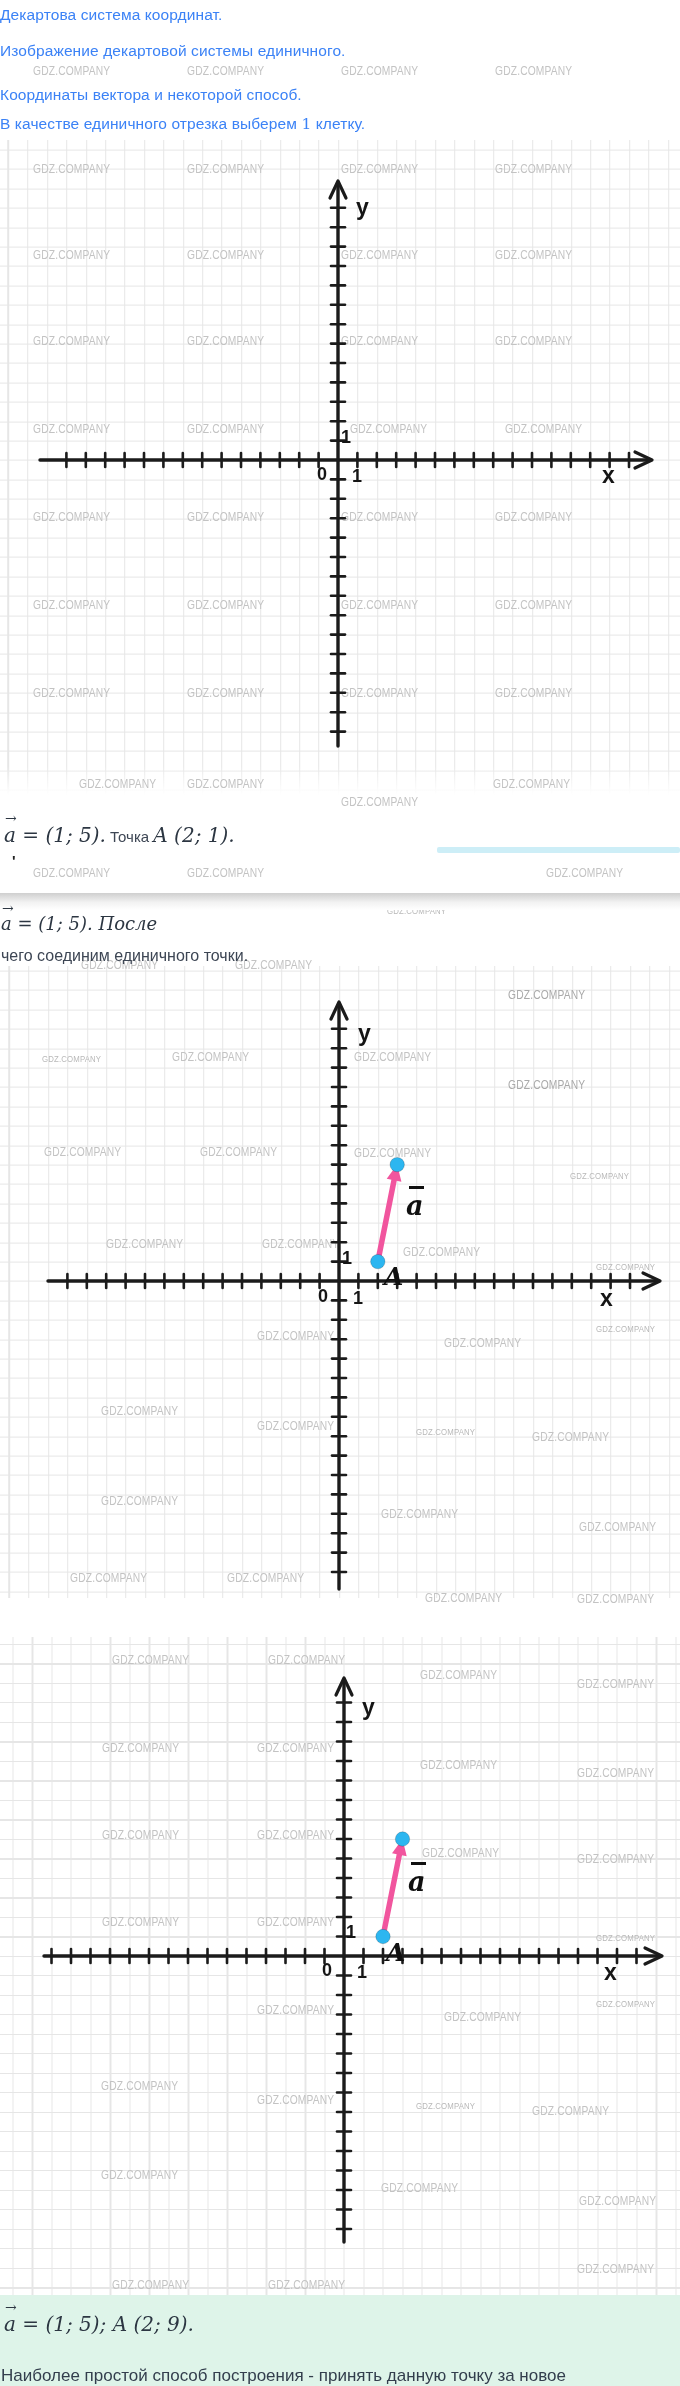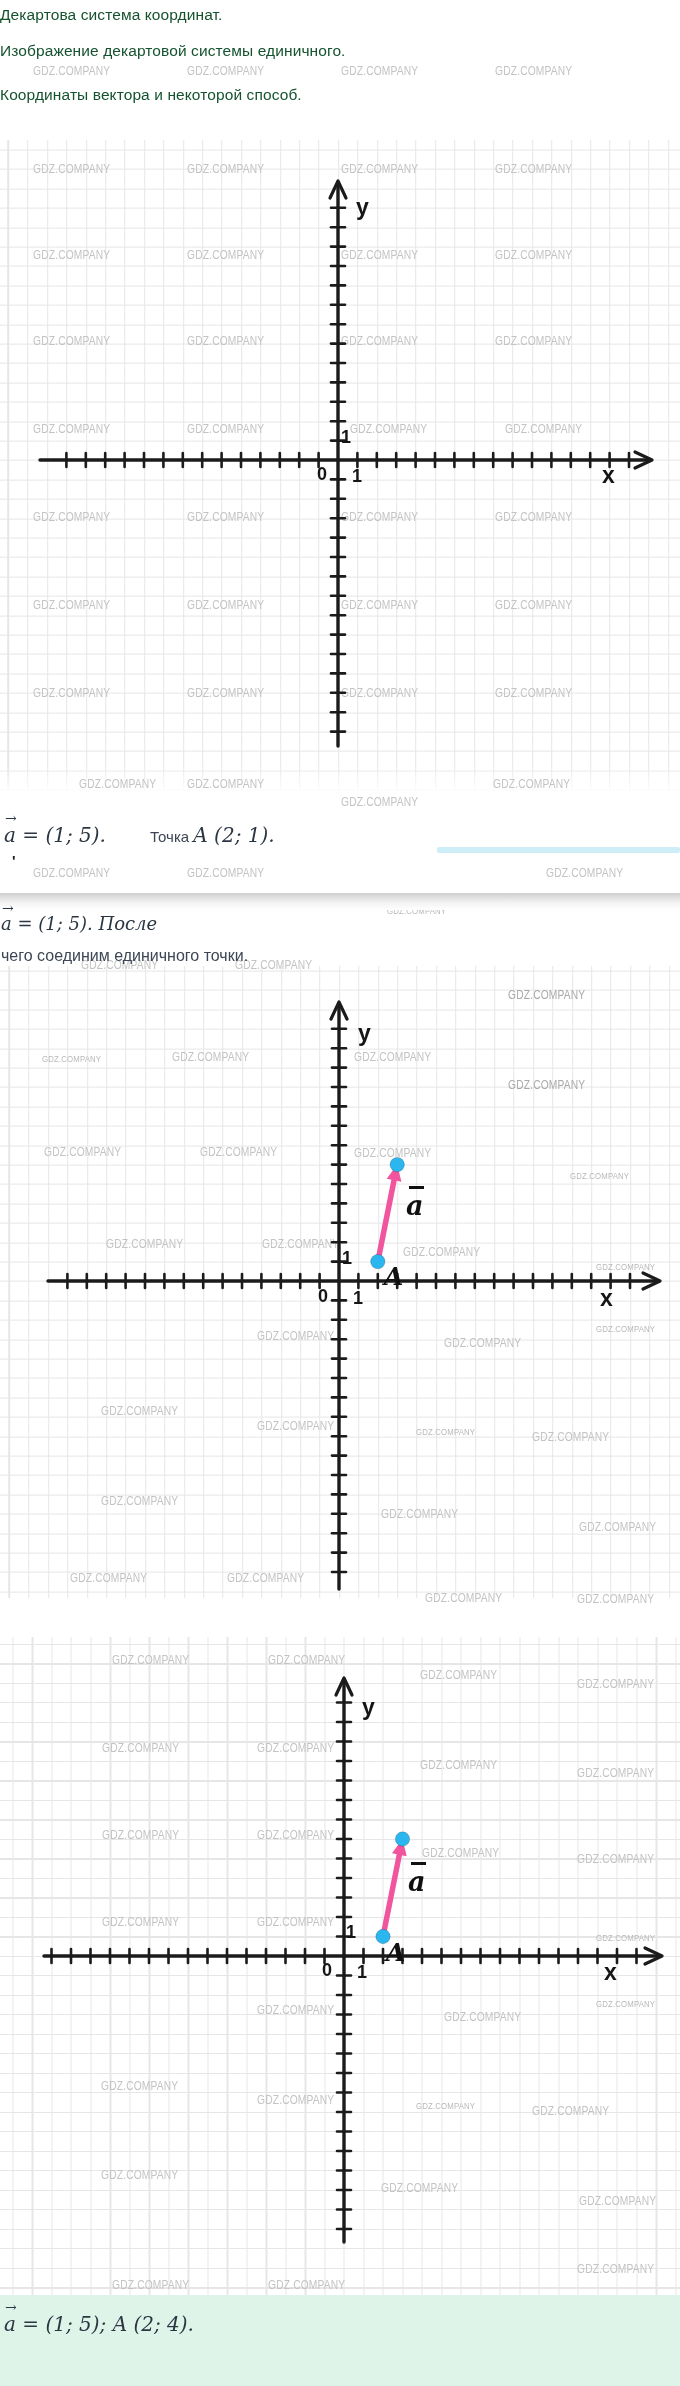--- a/index.html
+++ b/index.html
@@ -1,56 +1,57 @@
 <!DOCTYPE html>
 <html><head>
 <meta charset="utf-8">
 <style>
   html,body{margin:0;padding:0;background:#ffffff;}
   #page{position:relative;width:680px;height:2386px;background:#ffffff;overflow:hidden;
         font-family:"Liberation Sans",sans-serif;}
-  .hline{position:absolute;left:0;color:#14532d;font-size:15.5px;font-weight:500;
+  .hline{position:absolute;left:0;color:#3b82f6;font-size:15.5px;font-weight:500;
          letter-spacing:.1px;white-space:nowrap;}
   .sansnum{font-family:"DejaVu Serif",serif;}
   .grid{position:absolute;left:0;width:680px;}
   .fade{position:absolute;left:0;width:680px;background:linear-gradient(rgba(255,255,255,0),#ffffff 80%);}
   .wm{position:absolute;color:#c3c3c3;font-size:12.5px;font-weight:400;letter-spacing:.2px;
       transform:scaleX(.82);transform-origin:left top;white-space:nowrap;}
   .wm.v1{color:#a9a9a9;}
   .wm.v2{font-size:9.5px;color:#b9b9b9;}
   .ax-letter{position:absolute;font-size:23px;font-weight:700;color:#151515;line-height:1;}
   .ax-num{position:absolute;font-size:18px;font-weight:700;color:#151515;line-height:1;}
   .pt-label{position:absolute;font-family:"DejaVu Serif",serif;font-style:italic;font-weight:700;
             font-size:25px;color:#101010;line-height:1;}
   .vec-label{position:absolute;font-family:"DejaVu Serif",serif;font-style:italic;font-weight:700;
              font-size:27px;color:#101010;line-height:1;}
   .vec-label .bar{position:absolute;top:-6px;left:3px;width:15px;height:3px;background:#101010;}
   .math{font-family:"DejaVu Serif",serif;font-style:italic;font-size:20px;color:#2c3642;}
   .mathline{position:absolute;left:4px;white-space:nowrap;}
   .ivec{position:relative;display:inline-block;font-family:"DejaVu Serif",serif;font-style:italic;}
   .ivec .arr{position:absolute;top:-13px;left:1px;font-size:14px;font-style:normal;color:#2c3642;}
-  .word{font-size:15px;font-weight:500;color:#3d4654;font-style:normal;font-family:"Liberation Sans",sans-serif;margin-left:40px;}
+  .word{font-size:15px;font-weight:500;color:#3d4654;font-style:normal;font-family:"Liberation Sans",sans-serif;}
   .para{position:absolute;left:1px;color:#3d4654;font-size:16px;font-weight:500;white-space:nowrap;}
   .para .math{font-size:18px;}
   .seam{position:absolute;left:0;top:893px;width:680px;height:17px;
         background:linear-gradient(#cfcfcf,#f2f2f2 55%,#ffffff);}
   .cyanstrip{position:absolute;left:437px;top:847px;width:243px;height:6px;background:#cdeef7;border-radius:2px;}
   .artifact{position:absolute;left:12px;top:852px;font-size:15px;font-weight:700;color:#222;}
   .mint{position:absolute;left:0;top:2295px;width:680px;height:91px;background:#def4e9;}
   .footer{position:absolute;left:1px;top:2366px;color:#333e4d;font-size:17px;font-weight:500;white-space:nowrap;}
   svg#overlay{position:absolute;left:0;top:0;}
 </style>
 </head>
 <body>
 
 <div id="page">
 
   <div class="hline" style="top:6px;">Декартова система координат.</div>
   <div class="hline" style="top:42px;">Изображение декартовой системы единичного.</div>
   <div class="hline" style="top:86px;">Координаты вектора и некоторой способ.</div>
+  <div class="hline" style="top:115px;"><span>В качестве единичного отрезка выберем </span><span class="sansnum">1</span><span> клетку.</span></div>
 
   <div class="grid" id="grid1" style="top: 140px; height: 660px; background-image: repeating-linear-gradient(to right, rgb(230, 230, 230) 0px, rgb(230, 230, 230) 1px, transparent 1px, transparent 19.4px), repeating-linear-gradient(rgb(230, 230, 230) 0px, rgb(230, 230, 230) 1px, transparent 1px, transparent 19.4px); background-position: 8.2px 9.6px;"></div>
   <div class="fade" style="top:766px;height:36px;"></div>
   <div class="grid" id="grid2" style="top: 966px; height: 632px; background-image: repeating-linear-gradient(to right, rgb(230, 230, 230) 0px, rgb(230, 230, 230) 1px, transparent 1px, transparent 19.4px), repeating-linear-gradient(rgb(230, 230, 230) 0px, rgb(230, 230, 230) 1px, transparent 1px, transparent 19.4px); background-position: 9.2px 4.6px;"></div>
   <div class="grid" id="grid3" style="top: 1637px; height: 658px; background-image: repeating-linear-gradient(to right, rgb(230, 230, 230) 0px, rgb(230, 230, 230) 1px, transparent 1px, transparent 19.5px), repeating-linear-gradient(rgb(230, 230, 230) 0px, rgb(230, 230, 230) 1px, transparent 1px, transparent 19.5px); background-position: 12.5px 7px;"></div>
 
   <div id="wm-layer">
       <span class="wm" style="left: 33px; top: 64px;">GDZ.COMPANY</span>
       <span class="wm" style="left: 187px; top: 64px;">GDZ.COMPANY</span>
       <span class="wm" style="left: 341px; top: 64px;">GDZ.COMPANY</span>
@@ -374,17 +375,18 @@
       <div class="vec-label" style="left: 408px; top: 1868px;">a<span class="bar"></span></div>
       <div class="ax-letter" style="left: 362px; top: 1696px;">y</div>
       <div class="ax-letter" style="left: 604px; top: 1961px;">x</div>
       <div class="ax-num" style="left: 322px; top: 1961px;">0</div>
       <div class="ax-num" style="left: 357px; top: 1963px;">1</div>
       <div class="ax-num" style="left: 346px; top: 1923px;">1</div>
     </div>
 
   <div class="mint">
     <div class="mathline math" style="top:17px;">
-      <span class="ivec"><span class="arr">→</span><span>a</span></span><span> = (1; 5); A (2; 4).</span>
+      <span class="ivec"><span class="arr">→</span><span>a</span></span><span> = (1; 5); A (2; 9).</span>
     </div>
   </div>
+  <div class="footer">Наиболее простой способ построения - принять данную точку за новое</div>
 
 </div>
 
 </body></html>

